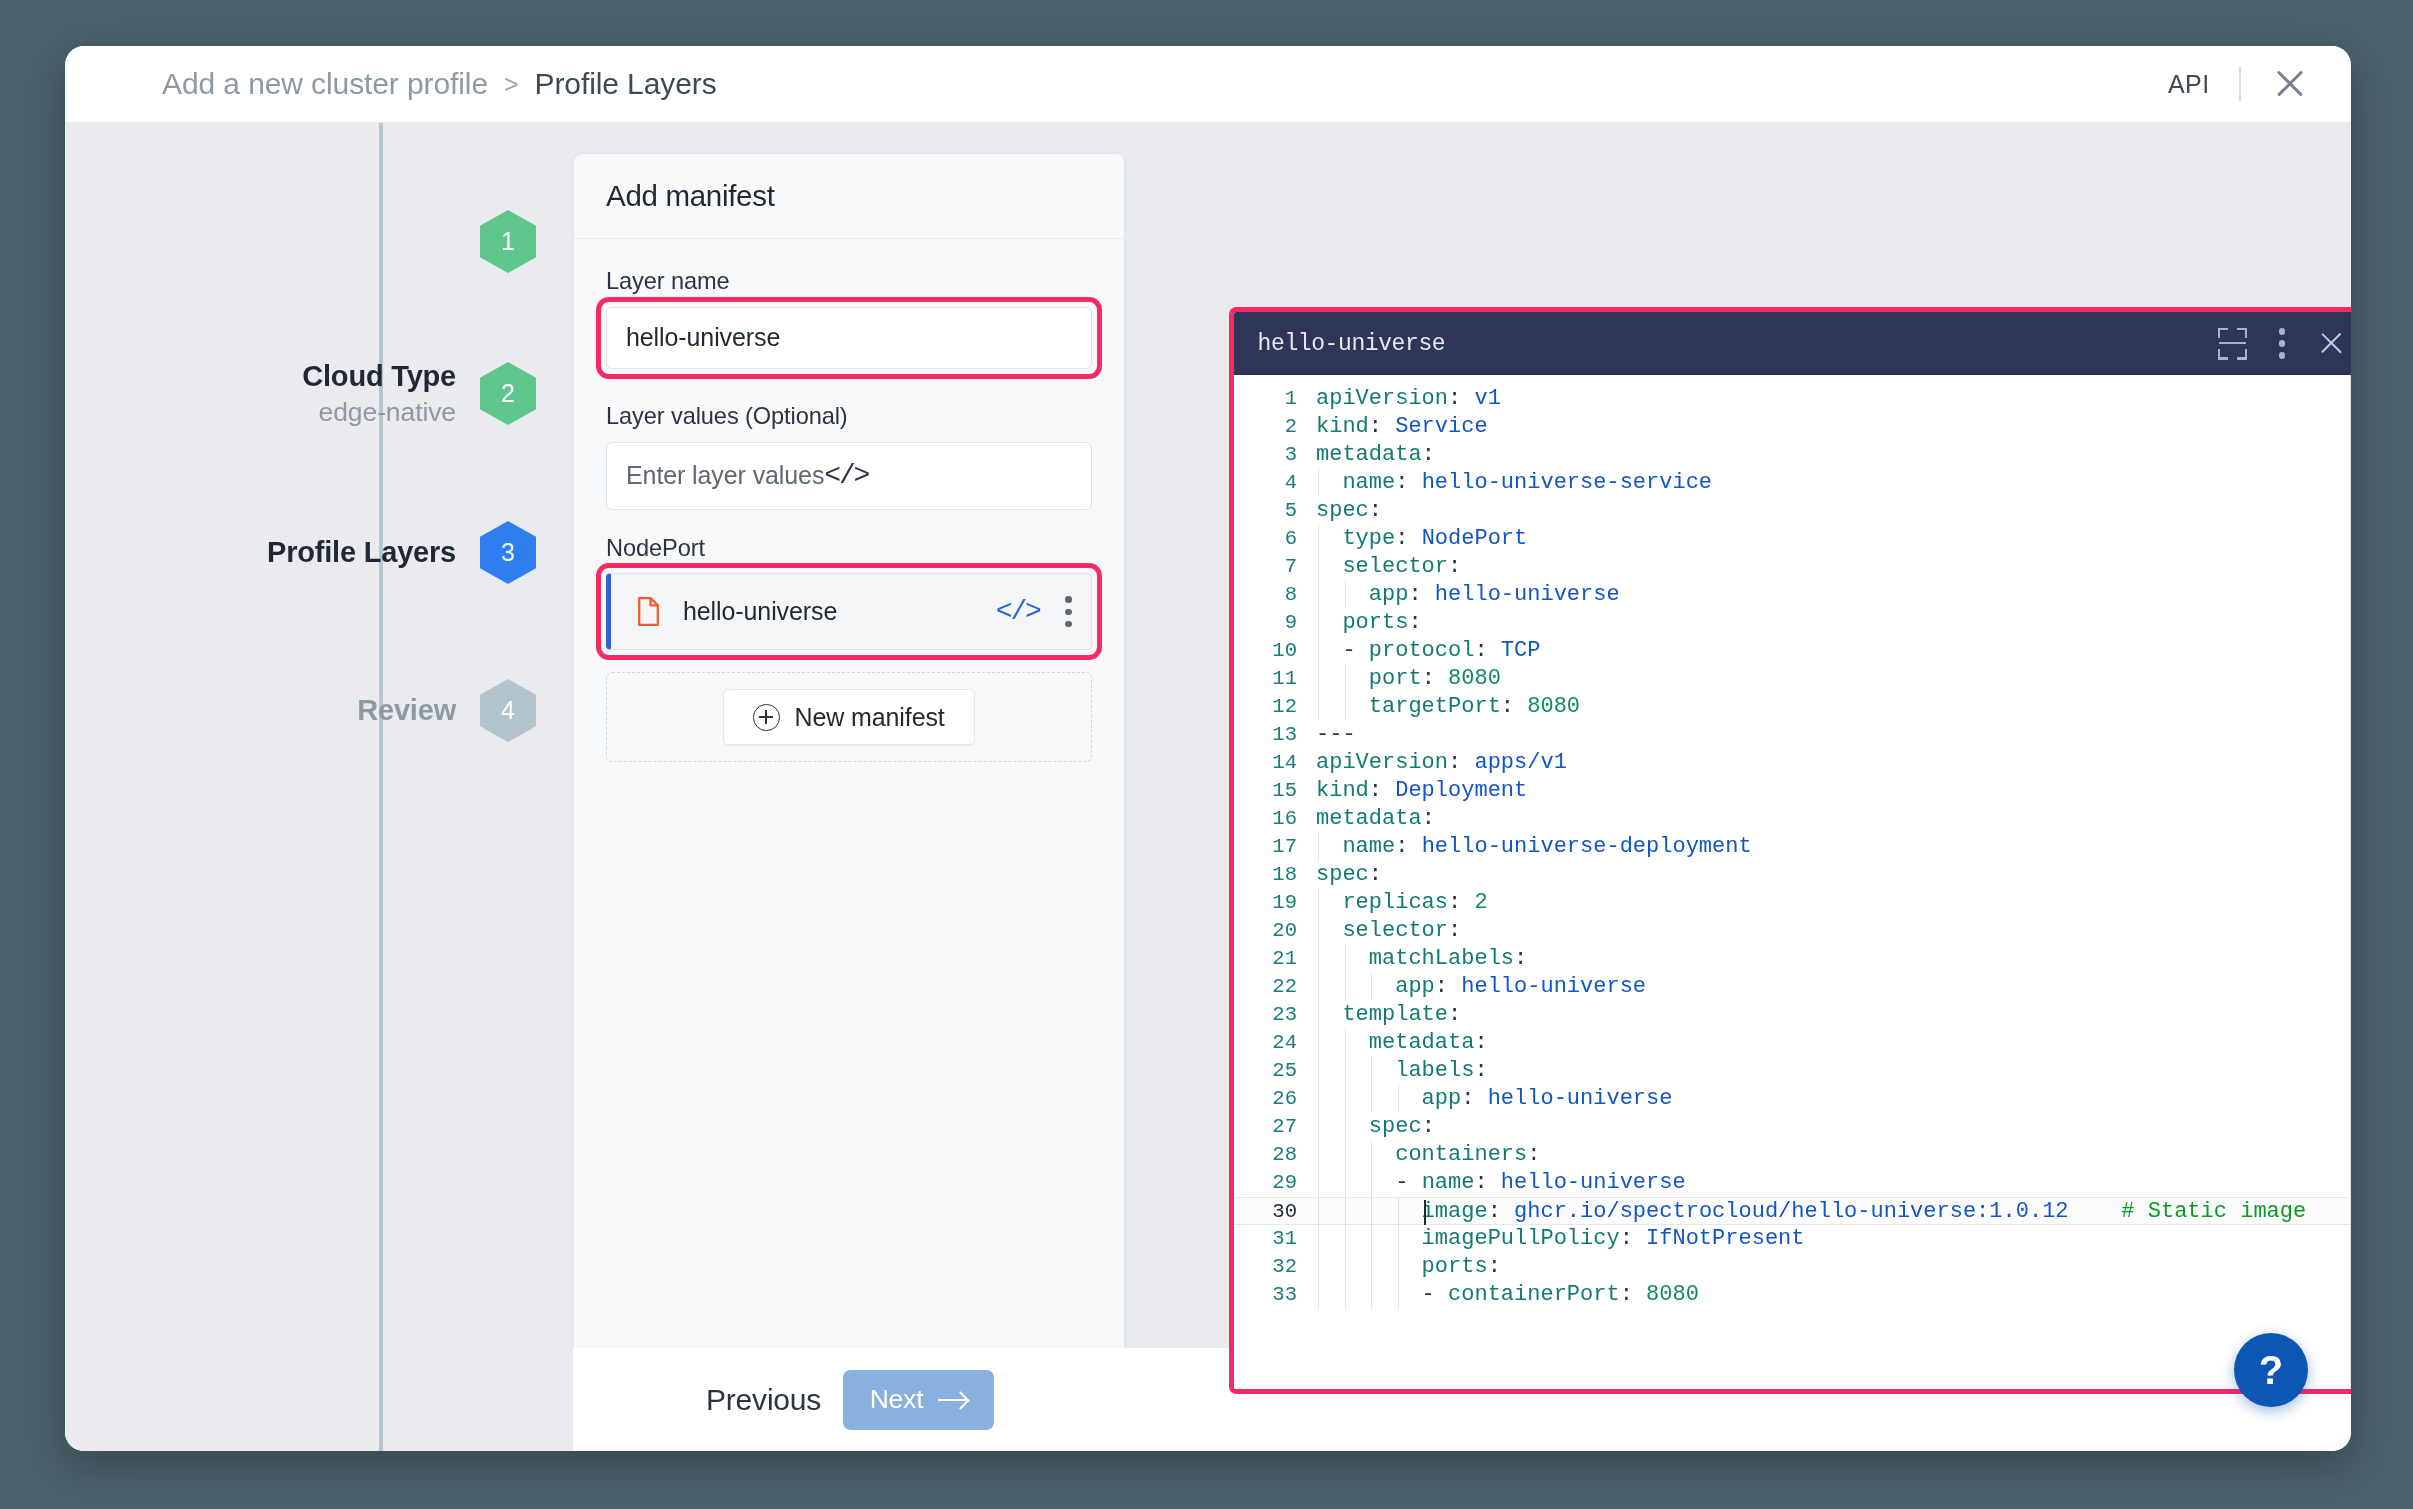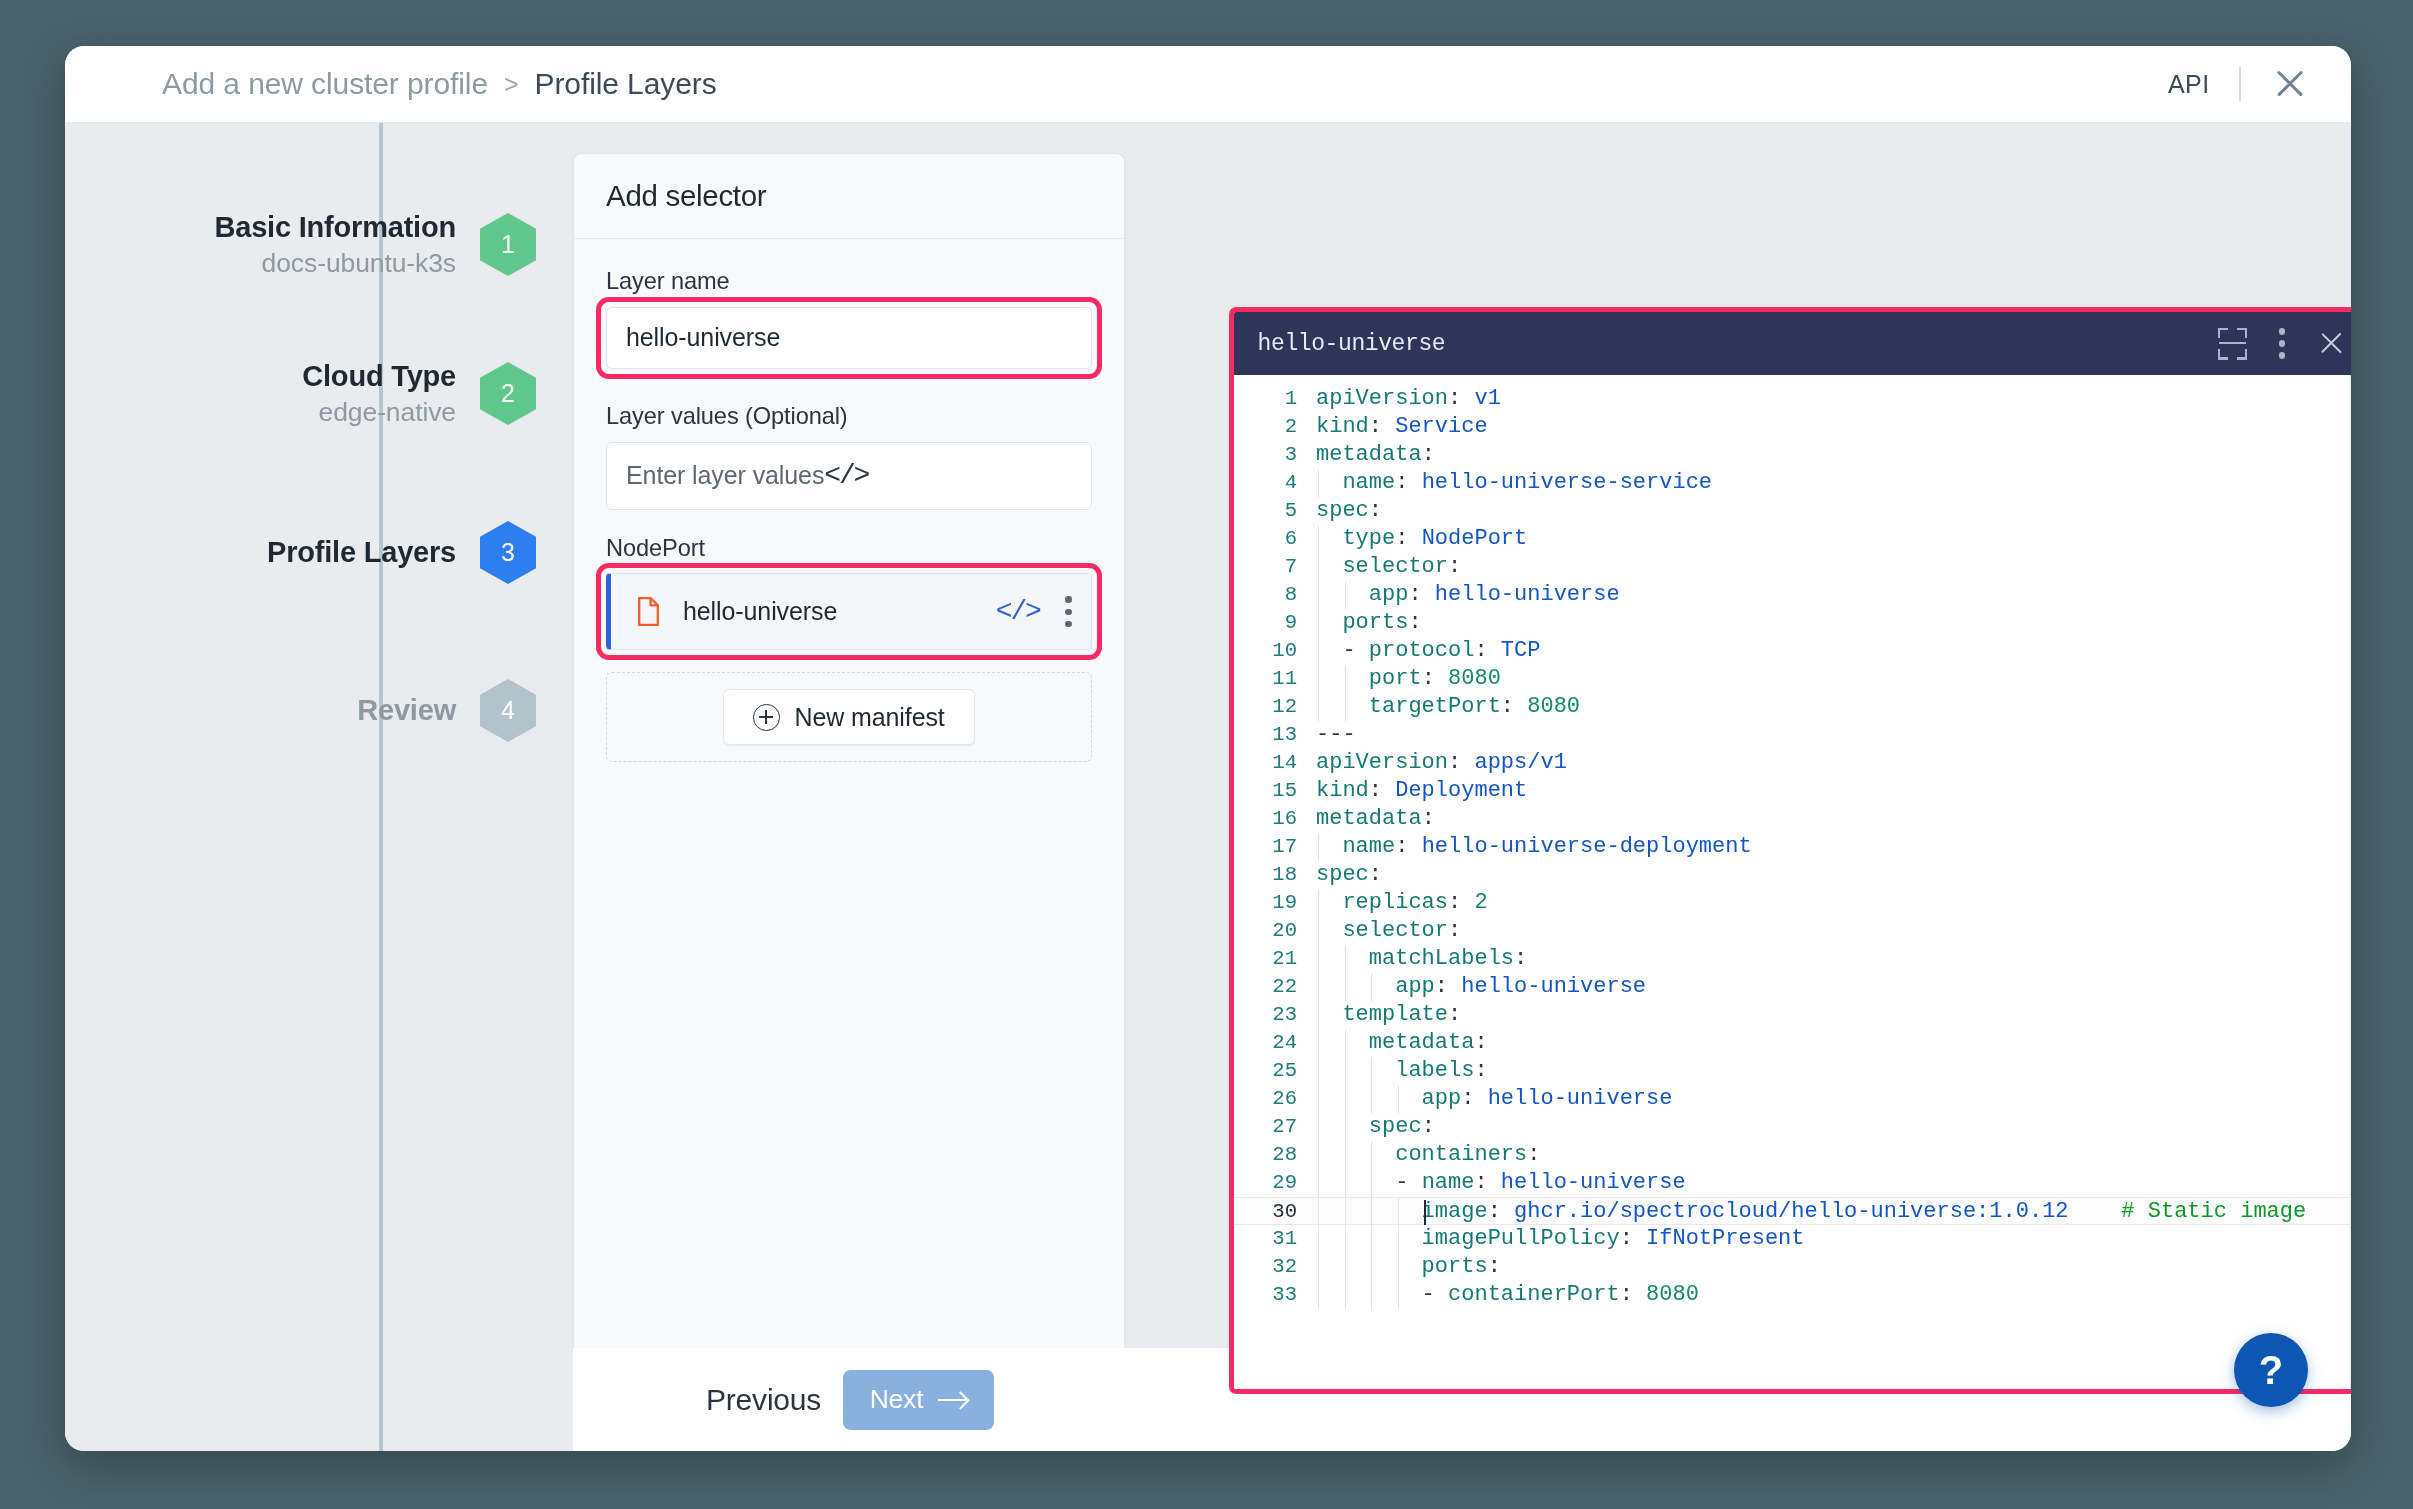--- a/index.html
+++ b/index.html
@@ -508,24 +508,20 @@
       <div class="close-x"></div>
     </div>
   </div>
 
   <div class="content">
 
     <div class="stepper">
       <div class="step-rail"></div>
 
       <div class="step" style="top:87px">
-        <div class="step-text">
-          <div class="step-title">Basic Information</div>
-          <div class="step-sub">docs-ubuntu-k3s</div>
-        </div>
         <div class="hex done">
           <span>1</span>
         </div>
       </div>
 
       <div class="step" style="top:236px">
         <div class="step-text">
           <div class="step-title">Cloud Type</div>
           <div class="step-sub">edge-native</div>
         </div>
@@ -550,21 +546,21 @@
         <div class="hex todo">
           <span>4</span>
         </div>
       </div>
     </div>
 
     <div class="panel-wrap">
       <div class="panel">
 
         <div class="panel-head">
-          <div class="panel-title">Add selector</div>
+          <div class="panel-title">Add manifest</div>
         </div>
 
         <div class="panel-body">
 
           <div class="field">
             <div class="field-label">Layer name</div>
             <div class="annot">
               <div class="input-box">
                 <span>hello-universe</span>
               </div>

